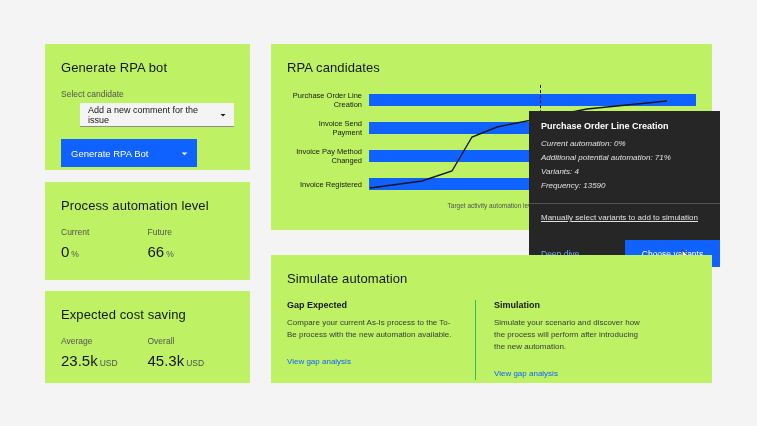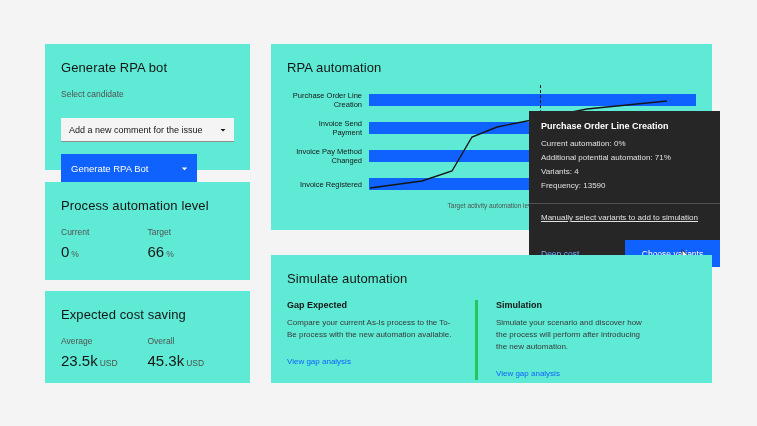--- a/index.html
+++ b/index.html
@@ -15,50 +15,51 @@
   }
   .page {
     position: relative;
     width: 757px; height: 426px;
     background: #f4f4f4;
   }
 
   
   .card {
     position: absolute;
-    background: #5eead4;
+    background: #bef264;
   }
 
   
   #card-rpa-bot {
     left: 45px; top: 44px; width: 205px; height: 126px;
     padding: 16px 16px 0 16px;
   }
   .card-title {
     font-size: 13px;
     font-weight: 400;
     color: #161616;
     margin: 0 0 14px 0;
     letter-spacing: 0.1px;
   }
   .field-label {
     font-size: 8.5px;
     color: #525252;
-    margin-bottom: 19px;
+    margin-bottom: 4px;
   }
   .select-box {
     position: relative;
     height: 24px;
     background: #f4f4f4;
     border-bottom: 1px solid #8d8d8d;
     display: flex;
     align-items: center;
     padding: 0 24px 0 8px;
     font-size: 9px;
     color: #161616;
+    margin-left: 19px;
   }
   .select-box .chev {
     position: absolute;
     right: 7px; top: 50%;
     transform: translateY(-50%);
     width: 8px; height: 8px;
   }
   .btn-primary {
     margin-top: 12px;
     width: 136px; height: 28px;
@@ -171,20 +172,21 @@
     padding: 10px 12px 6px 12px;
     font-size: 9px;
     font-weight: 700;
     color: #ffffff;
   }
   .pop-body {
     padding: 0 0 10px 12px;
     font-size: 8px;
     line-height: 14px;
     color: #e0e0e0;
+    font-style: italic;
   }
   .pop-divider {
     height: 1px;
     background: #525252;
     margin: 0 0 0 0;
   }
   .pop-sub {
     padding: 8px 12px 8px 12px;
     font-size: 8px;
     line-height: 11px;
@@ -234,21 +236,21 @@
   .two-col {
     display: flex;
     margin-top: 14px;
   }
   .col {
     width: 188px;
     padding-right: 18px;
   }
   .col + .col {
     padding-left: 18px;
-    border-left: 3px solid #22c55e;
+    border-left: 1px solid #22c55e;
   }
   .col-title {
     font-size: 9px;
     font-weight: 700;
     color: #161616;
     margin-bottom: 7px;
   }
   .col-text {
     font-size: 8px;
     line-height: 12px;
@@ -291,21 +293,21 @@
   <div class="card" id="card-automation-level">
     <div class="card-title">Process automation level</div>
     <div class="metric-row">
       <div class="metric">
         <div class="metric-label">Current</div>
         <div>
           <span class="metric-value">0</span><span class="metric-unit">%</span>
         </div>
       </div>
       <div class="metric">
-        <div class="metric-label">Target</div>
+        <div class="metric-label">Future</div>
         <div>
           <span class="metric-value">66</span><span class="metric-unit">%</span>
         </div>
       </div>
     </div>
   </div>
 
   <div class="card" id="card-cost-saving">
     <div class="card-title">Expected cost saving</div>
     <div class="metric-row">
@@ -318,21 +320,21 @@
       <div class="metric">
         <div class="metric-label">Overall</div>
         <div>
           <span class="metric-value">45.3k</span><span class="metric-unit">USD</span>
         </div>
       </div>
     </div>
   </div>
 
   <div class="card" id="card-chart">
-    <div class="card-title">RPA automation</div>
+    <div class="card-title">RPA candidates</div>
     <div class="chart-area">
 
       <div class="bar-row" style="top:0px;">
         <div class="bar-label">Purchase Order Line Creation</div>
         <div class="bar" style="width:327px;"></div>
       </div>
 
       <div class="bar-row" style="top:28px;">
         <div class="bar-label">Invoice Send Payment</div>
         <div class="bar" style="width:235px;"></div>
@@ -361,21 +363,21 @@
     <div class="pop-head">Purchase Order Line Creation</div>
     <div class="pop-body">
       <div>Current automation: 0%</div>
       <div>Additional potential automation: 71%</div>
       <div>Variants: 4</div>
       <div>Frequency: 13590</div>
     </div>
     <div class="pop-divider"></div>
     <div class="pop-sub">Manually select variants to add to simulation</div>
     <div class="pop-actions">
-      <div class="pop-link">Deep cost</div>
+      <div class="pop-link">Deep dive</div>
       <button class="pop-btn">Choose variants</button>
     </div>
   </div>
 
   <div class="cursor">
     <svg viewBox="0 0 12 17" width="11" height="15">
       <path d="M1 1 L1 14 L4.4 10.8 L6.6 15.6 L8.7 14.6 L6.6 10 L10.6 10 Z" fill="#ffffff" stroke="#161616" stroke-width="0.9"></path>
     </svg>
   </div>
 

